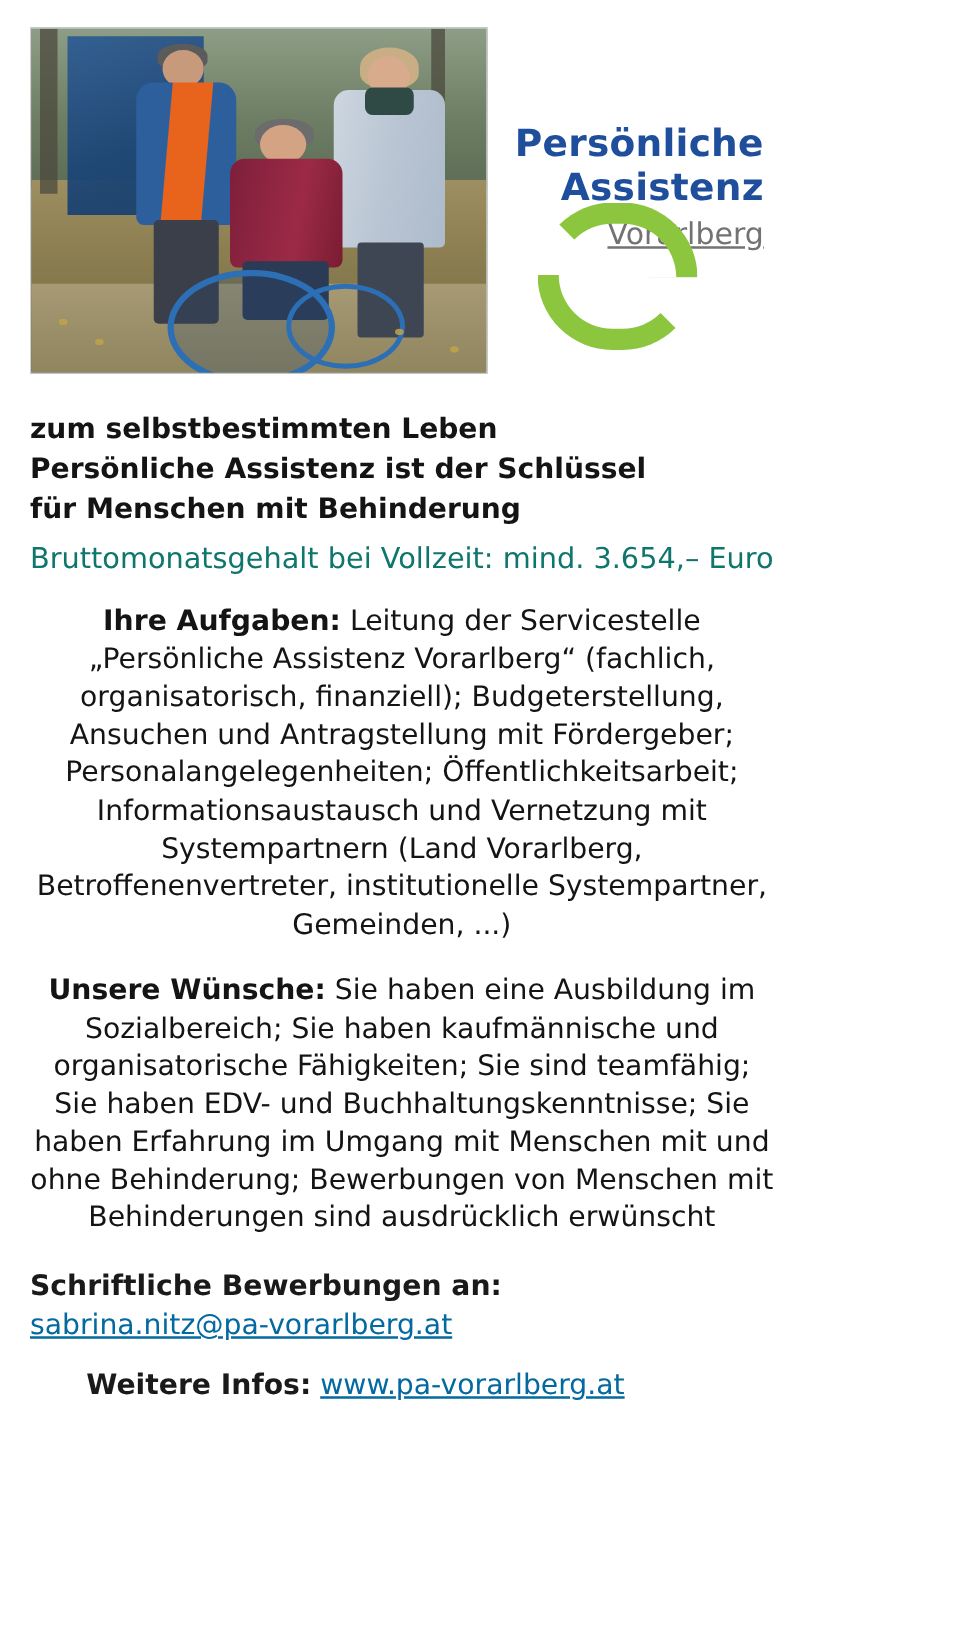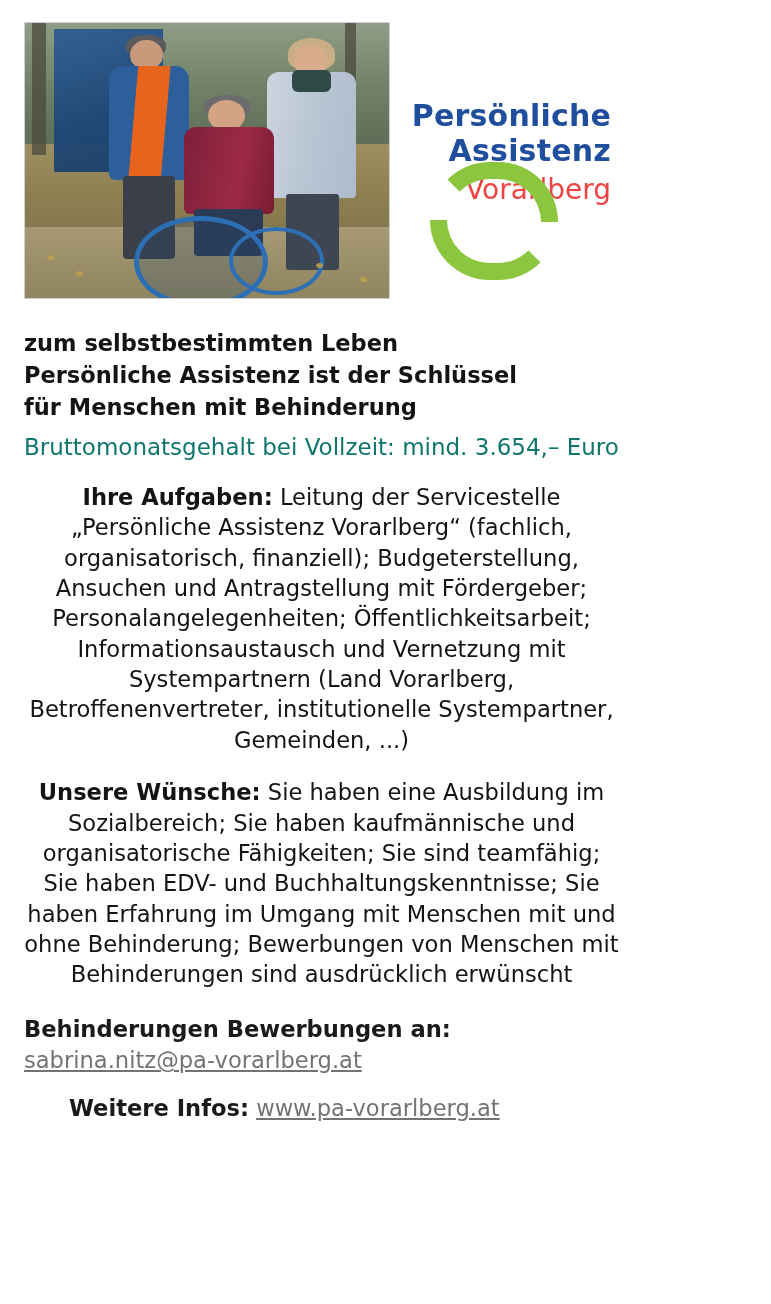--- a/index.html
+++ b/index.html
@@ -109,24 +109,25 @@
     line-height: 1.18;
   }
   .logo-line1, .logo-line2 {
     font-weight: bold;
     font-size: 30px;
     color: #1f4e9c;
     letter-spacing: .2px;
     display: block;
   }
   .logo-line3 {
-    font-size: 28px;
-    color: #ef4444;
+    font-size: 24px;
+    color: #737373;
     display: block;
     margin-top: 4px;
+    text-decoration: underline;
   }
   .logo-mark {
     position: absolute;
     left: 40px;
     top: 140px;
     width: 128px;
     height: 118px;
   }
   .arc {
     position: absolute;
@@ -196,21 +197,21 @@
   }
   .para b { font-weight: bold; }
   .contact {
     margin-top: 24px;
     font-size: 22.6px;
     line-height: 1.4;
   }
   .contact .label { font-weight: bold; }
   .contact a,
   .more a {
-    color: #737373;
+    color: #0369a1;
     text-decoration: underline;
   }
   .more {
     margin-top: 18px;
     font-size: 22.6px;
     margin-left: 45px;
   }
   .more .label { font-weight: bold; }
 </style>
 </head>
@@ -284,21 +285,21 @@
 
   <div class="para">
     <b>Ihre Aufgaben:</b><span> Leitung der Servicestelle „Persönliche Assistenz Vorarlberg“ (fachlich, organisatorisch, finanziell); Budgeterstellung, Ansuchen und Antragstellung mit Fördergeber; Personalangelegenheiten; Öffentlichkeitsarbeit; Informationsaustausch und Vernetzung mit Systempartnern (Land Vorarlberg, Betroffenenvertreter, institutionelle Systempartner, Gemeinden, ...)</span>
   </div>
 
   <div class="para">
     <b>Unsere Wünsche:</b><span> Sie haben eine Ausbildung im Sozialbereich; Sie haben kaufmännische und organisatorische Fähigkeiten; Sie sind teamfähig; Sie haben EDV- und Buchhaltungskenntnisse; Sie haben Erfahrung im Umgang mit Menschen mit und ohne Behinderung; Bewerbungen von Menschen mit Behinderungen sind ausdrücklich erwünscht</span>
   </div>
 
   <div class="contact">
-    <div class="label">Behinderungen Bewerbungen an:</div>
+    <div class="label">Schriftliche Bewerbungen an:</div>
     <a href="#">sabrina.nitz@pa-vorarlberg.at</a>
   </div>
 
   <div class="more">
     <span class="label">Weitere Infos:</span>
     <a href="#">www.pa-vorarlberg.at</a>
   </div>
 
 </div>
 

